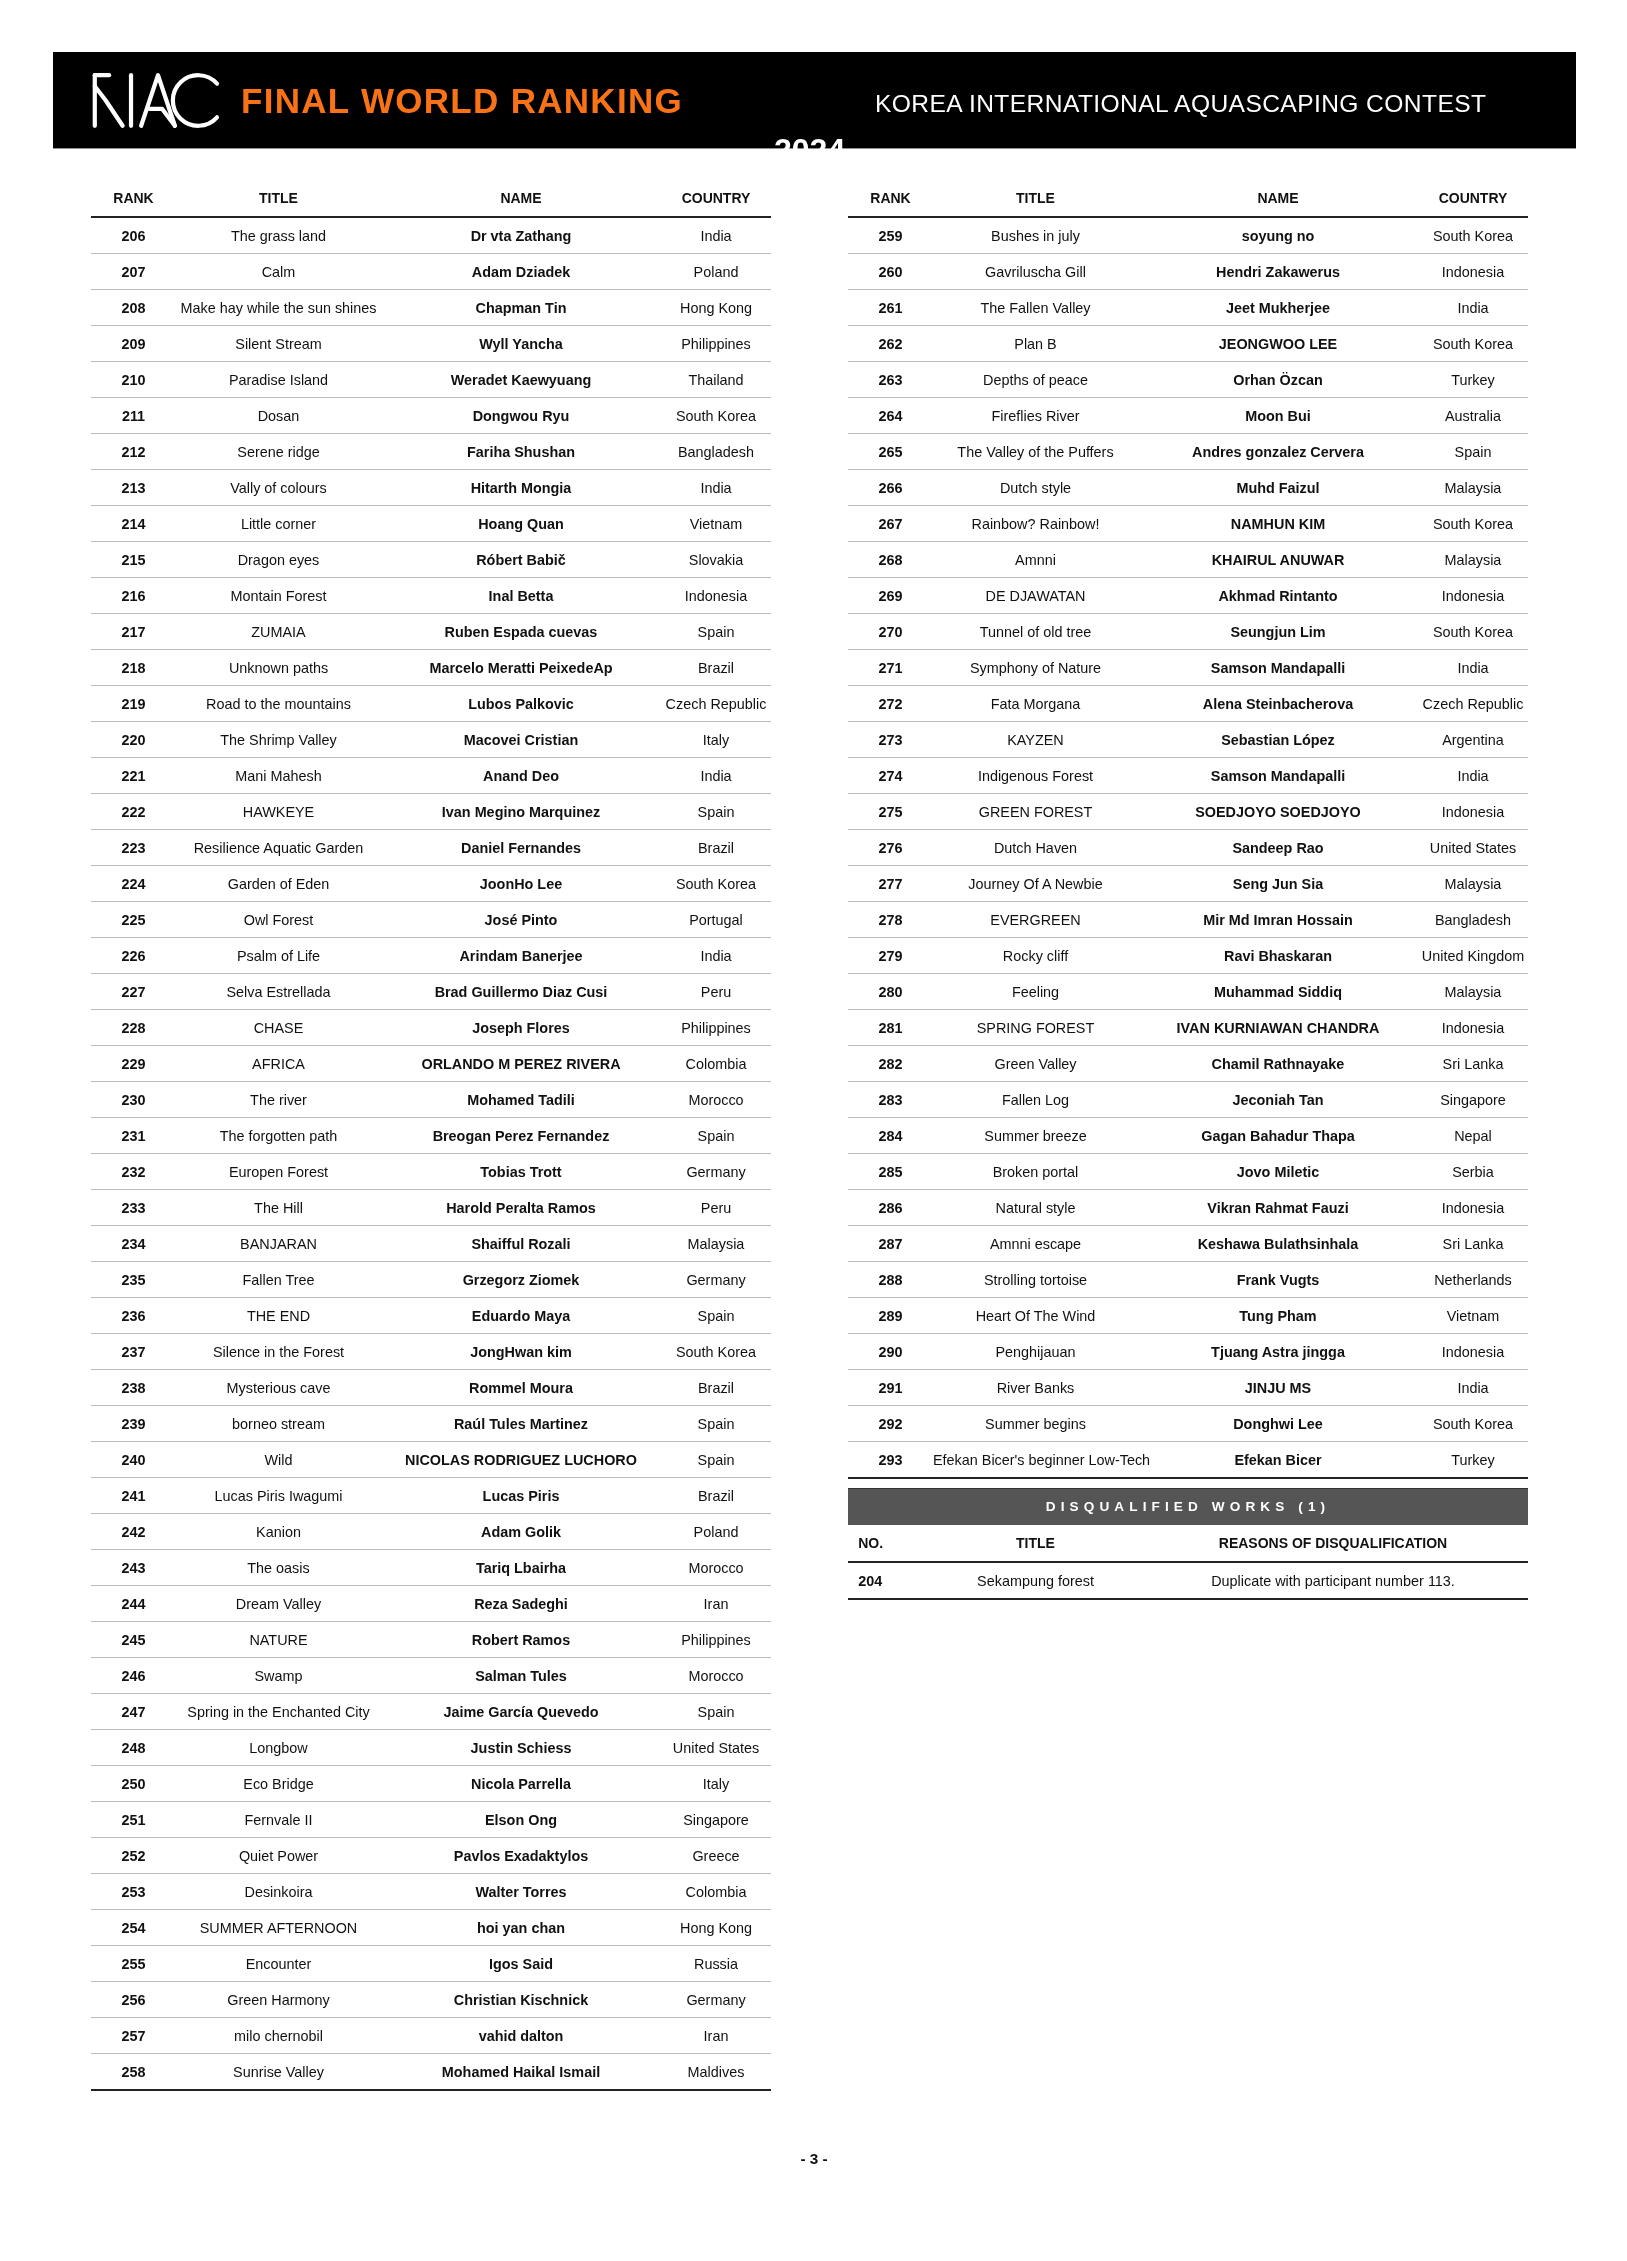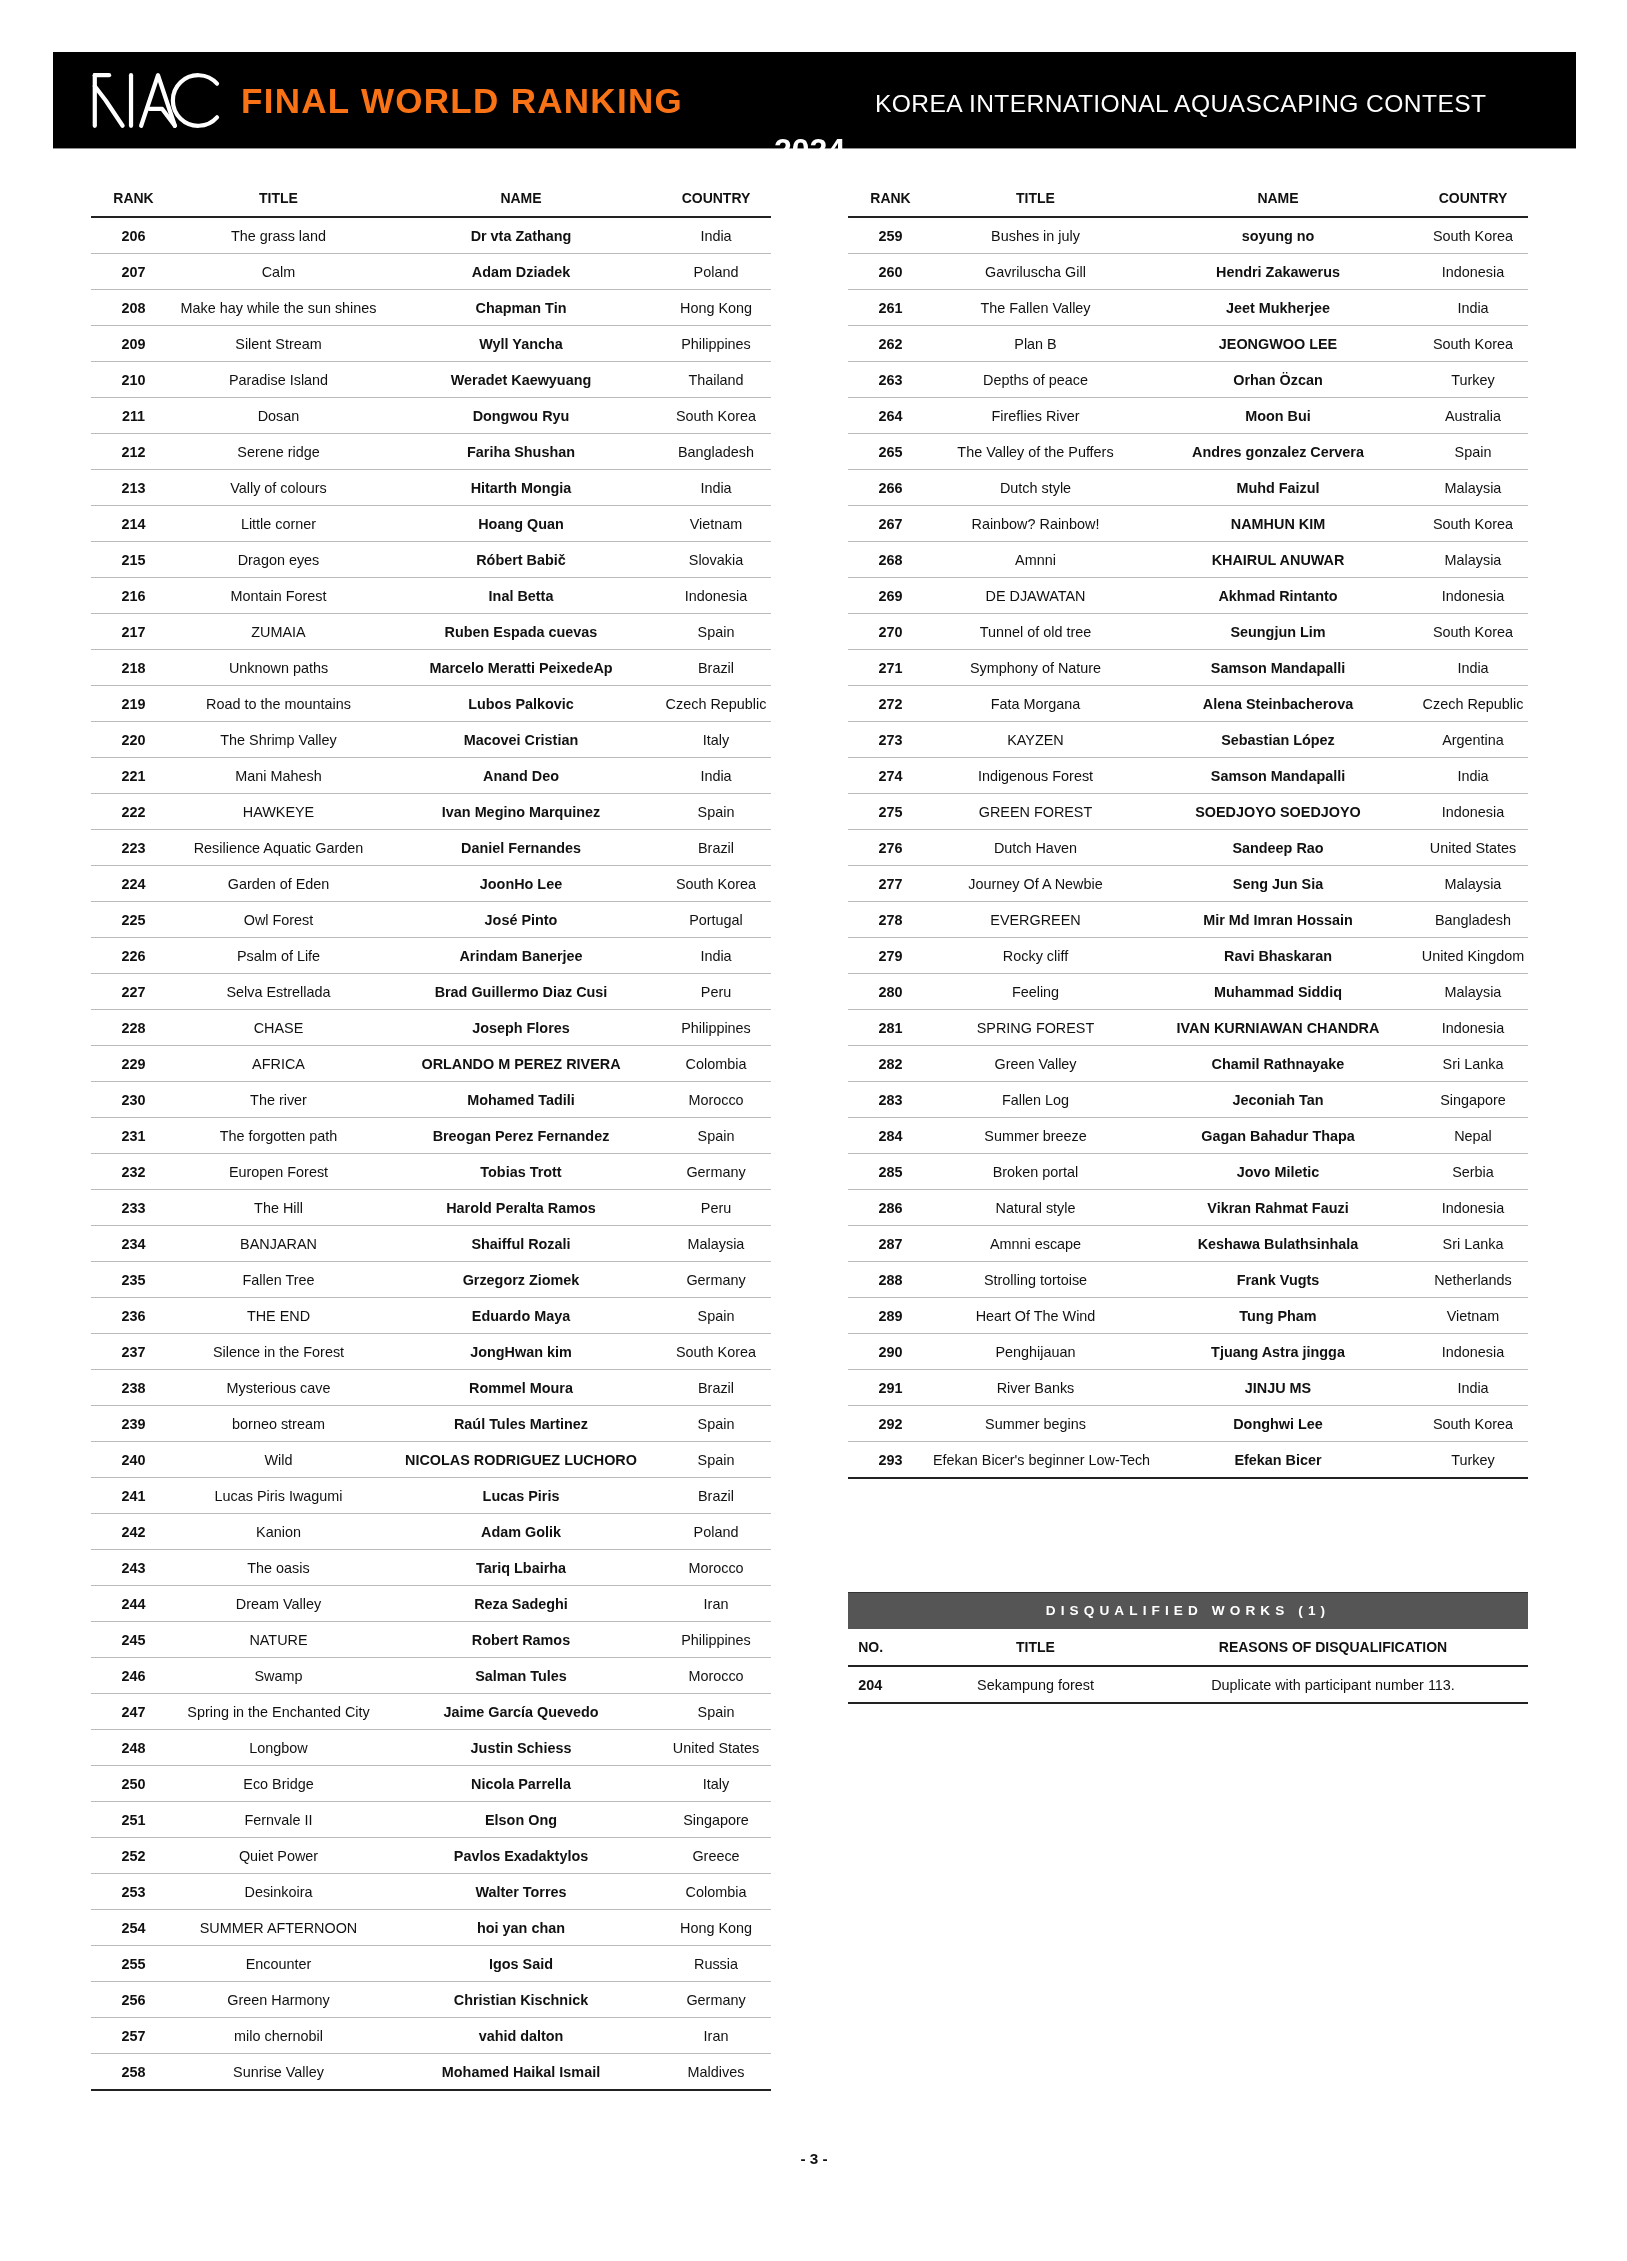--- a/index.html
+++ b/index.html
@@ -11,21 +11,21 @@
   .banner-sub { position:absolute; left:822px; top:38px; color:#fff; font-size:24.6px; letter-spacing:0.4px; }
 
   table.rank { position:absolute; border-collapse:collapse; font-size:14.4px; table-layout:fixed; }
   table.rank th { font-weight:bold; font-size:14px; height:37px; border-bottom:2.5px solid #222; padding:0; text-align:center; }
   table.rank td { height:35px; border-bottom:1.7px solid #bbb; text-align:center; padding:0; white-space:nowrap; }
   table.rank tr:last-child td { border-bottom:2.5px solid #222; }
   td.c-rank { font-weight:bold; }
   td.c-name { font-weight:bold; }
   th.h-rank, td.c-rank { text-align:left; padding-left:10.2px; }
 
-  .dq { position:absolute; left:848px; top:1592px; width:680px; }
+  .dq { position:absolute; left:848px; top:1488px; width:680px; }
   .dq-bar { background:#555; color:#fff; height:36px; line-height:36px; text-align:center; font-weight:bold; font-size:13.6px; letter-spacing:5.1px; border-top:1.7px solid #333; }
   table.dq-table { border-collapse:collapse; width:680px; table-layout:fixed; font-size:14.4px; }
   table.dq-table th { font-weight:bold; font-size:14px; height:36px; border-bottom:2.5px solid #222; padding:0; }
   table.dq-table td { height:35px; border-bottom:2.5px solid #222; padding:0; }
   .page-num { position:absolute; left:0; width:1628px; top:2150px; text-align:center; font-weight:bold; font-size:15.3px; }
 </style>
 </head>
 <body>
 
 <div class="banner">

